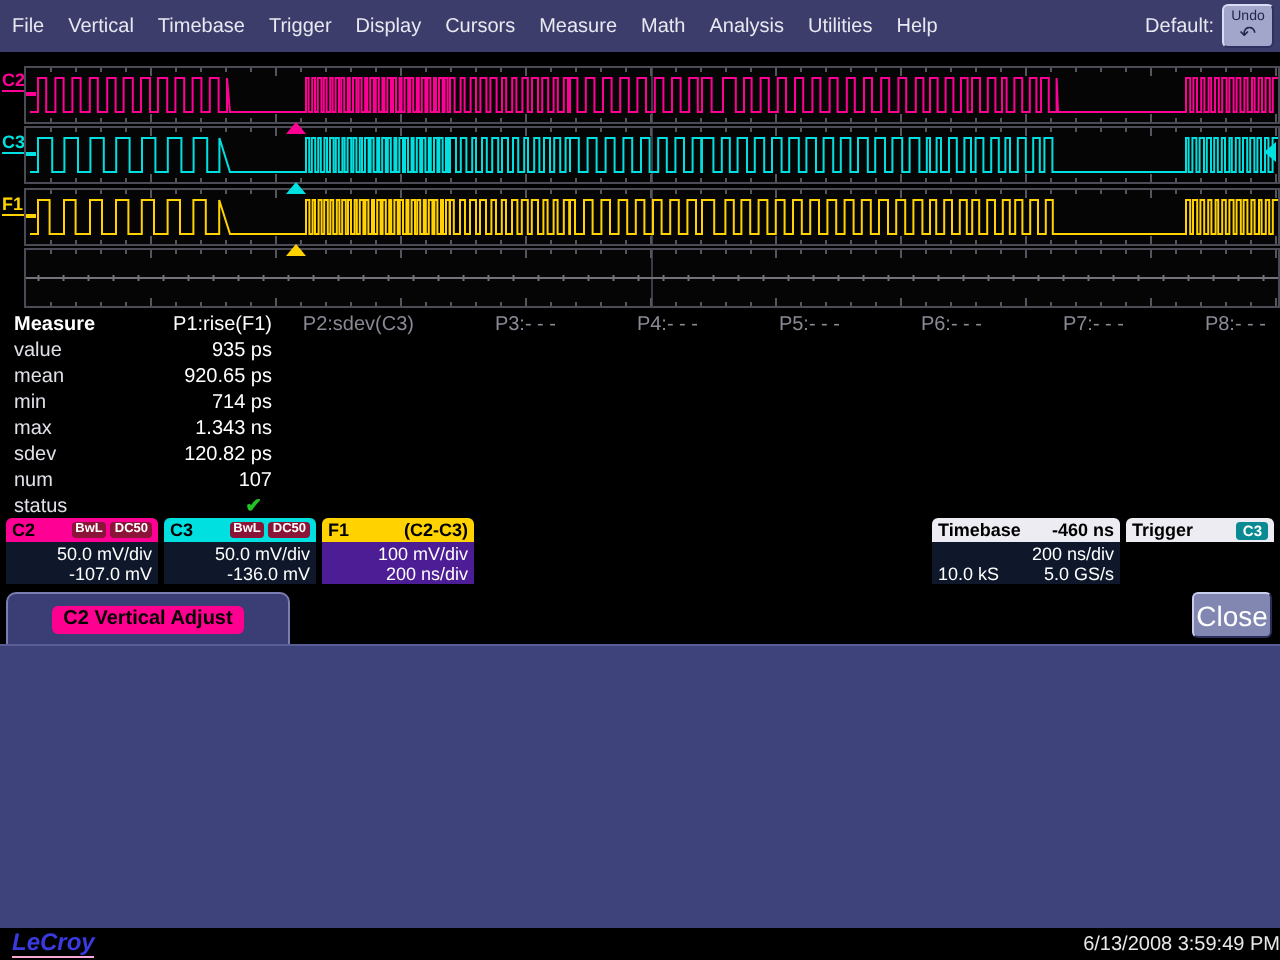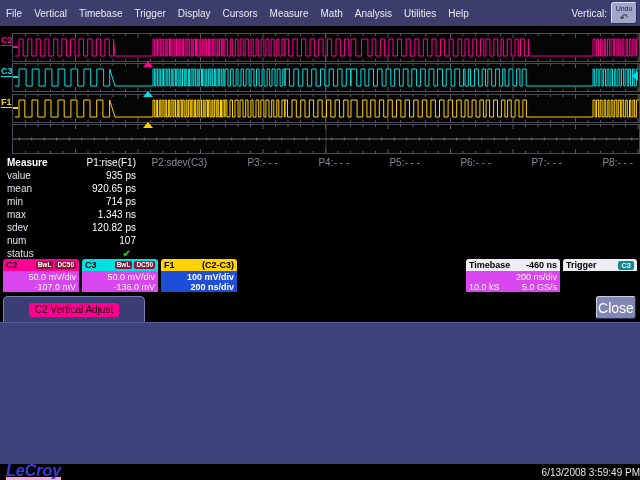--- a/index.html
+++ b/index.html
@@ -32,69 +32,69 @@
   .m-h{text-align:right;padding-right:5px;}
   .m-h.active{color:#fff;}
   .m-h.dim{color:#8a8a96;}
   .m-title{font-weight:bold;color:#fff;padding-left:7px;}
   .m-check{color:#22c322;font-weight:bold;text-align:right;padding-right:10px;}
 
   
   .desc{position:absolute;top:259px;height:33px;border-radius:3px 3px 0 0;overflow:hidden;font-size:9px;}
   .desc .hd{height:12px;display:flex;justify-content:space-between;align-items:center;
             padding:0 3px;font-weight:bold;color:#000;font-size:9px;}
-  .desc .bd{height:21px;background:#d946ef;color:#fff;padding:0 3px;display:flex;
+  .desc .bd{height:21px;background:#0f172a;color:#fff;padding:0 3px;display:flex;
             flex-direction:column;justify-content:center;}
   .desc .line{display:flex;justify-content:space-between;line-height:10px;}
   .desc .line.right{justify-content:flex-end;}
   .badge{font-size:6.5px;font-weight:bold;background:#8a1538;color:#fff;border-radius:2px;
          padding:0 2px;margin-left:2px;line-height:8px;}
   .src-badge{font-size:7.5px;font-weight:bold;background:#0a8a92;color:#fff;border-radius:2px;
          padding:0 3px;line-height:9px;}
 
   
   .tabrow{position:absolute;left:0;top:293px;width:640px;height:29px;background:#000;}
   .tab{position:absolute;left:3px;top:3px;width:142px;height:26px;background:#3a3e74;
        border:1px solid #7a7eb0;border-bottom:none;border-radius:5px 5px 0 0;box-sizing:border-box;
        display:flex;align-items:center;justify-content:center;}
-  .tab-inner{background:#ff0090;color:#000;font-weight:normal;font-size:10px;border-radius:3px;
+  .tab-inner{background:#ff0090;color:#000;font-weight:bold;font-size:10px;border-radius:3px;
              padding:1px 6px;line-height:12px;}
   .close-btn{position:absolute;right:4px;top:3px;width:40px;height:23px;font-size:14px;
              display:flex;align-items:center;justify-content:center;}
   .dialog{position:absolute;left:0;top:322px;width:640px;height:142px;background:#3f437c;
           border-top:1px solid #5a5e96;box-sizing:border-box;}
   .btn3d{background:#8287b2;border:1px solid;border-color:#c9cdee #2a2d58 #2a2d58 #c9cdee;
          border-radius:3px;color:#fff;box-sizing:border-box;}
 
   
   .statusbar{position:absolute;left:0;top:464px;width:640px;height:16px;background:#000;
              display:flex;align-items:center;}
-  .brand{color:#3a3ae0;font-weight:bold;font-style:italic;font-size:16px;margin-left:6px;
-         border-bottom:3px solid #f9a8d4;line-height:13px;}
+  .brand{color:#3a3ae0;font-weight:bold;font-style:italic;font-size:12px;margin-left:6px;
+         border-bottom:1px solid #f9a8d4;line-height:13px;}
   .datetime{margin-left:auto;color:#e8e8e8;font-size:10px;}
 </style>
 </head>
 <body>
 
 <div class="screen">
 
   <div class="menubar">
     <span class="menu-item">File</span>
     <span class="menu-item">Vertical</span>
     <span class="menu-item">Timebase</span>
     <span class="menu-item">Trigger</span>
     <span class="menu-item">Display</span>
     <span class="menu-item">Cursors</span>
     <span class="menu-item">Measure</span>
     <span class="menu-item">Math</span>
     <span class="menu-item">Analysis</span>
     <span class="menu-item">Utilities</span>
     <span class="menu-item">Help</span>
     <span class="spacer"></span>
-    <span class="default-label">Vertical:</span>
+    <span class="default-label">Default:</span>
     <div class="undo-btn">
       <div>Undo</div>
       <div class="glyph">↶</div>
     </div>
   </div>
 
   <span class="trace-label" style="top:35px;color:#ff0095;border-color:#ff0095;">C2</span>
   <div class="strip" style="top:33px;">
     <svg class="wave" viewBox="0 0 626 27" width="626" height="27">
         <line x1="313" y1="0" x2="313" y2="27" stroke="#3c3c46"></line>
@@ -692,21 +692,21 @@
       <div class="line right">50.0 mV/div</div>
       <div class="line right">-136.0 mV</div>
     </div>
   </div>
 
   <div class="desc" style="left:161px;width:76px;">
     <div class="hd" style="background:#ffd200;">
       <span>F1</span>
       <span>(C2-C3)</span>
     </div>
-    <div class="bd" style="background:#1d4ed8;color:#fdfdfd;font-weight:bold;">
+    <div class="bd" style="background:#4c1d95;color:#fdfdfd;">
       <div class="line right">100 mV/div</div>
       <div class="line right">200 ns/div</div>
     </div>
   </div>
 
   <div class="desc" style="left:466px;width:94px;">
     <div class="hd" style="background:#ececf2;">
       <span>Timebase</span>
       <span>-460 ns</span>
     </div>

